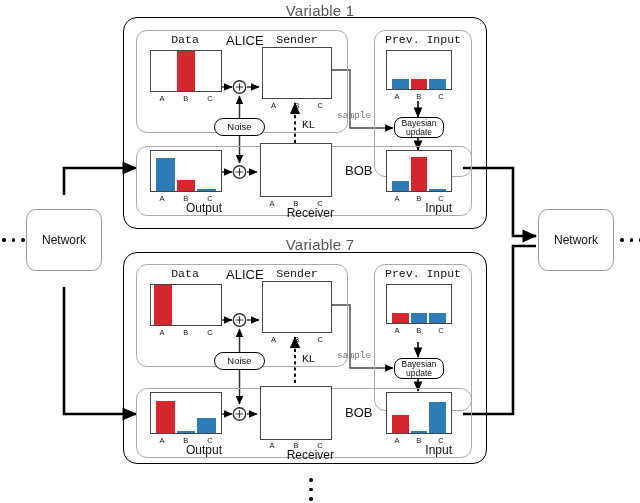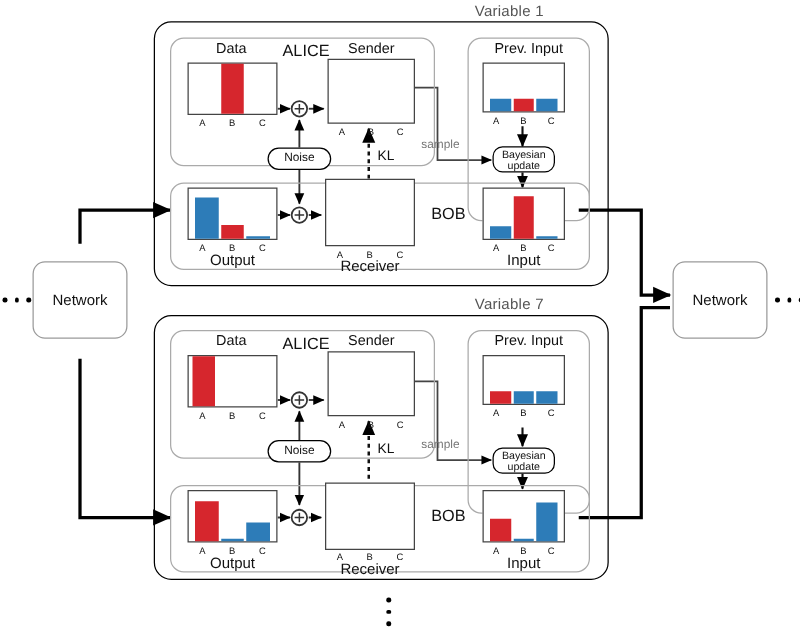--- a/index.html
+++ b/index.html
@@ -6,55 +6,55 @@
   body{width:640px;height:503px;position:relative;overflow:hidden;
        font-family:"Liberation Sans",sans-serif;color:#111;}
   .stage{position:absolute;left:0;top:0;width:640px;height:503px;}
   svg.layer{position:absolute;left:0;top:0;width:640px;height:503px;overflow:visible;}
 
   
   .abs{position:absolute;box-sizing:border-box;}
 
   
   .var-box{border:1.6px solid #000;border-radius:14px;background:transparent;}
-  .var-title{font-size:12px;color:#555;text-align:right;letter-spacing:.2px;}
+  .var-title{font-size:15px;color:#555;text-align:center;letter-spacing:.2px;}
 
   
   .panel{border:1px solid #aaa;border-radius:11px;background:transparent;}
 
   
   .chart{border:1.1px solid #444;background:#fff;position:absolute;box-sizing:border-box;}
   .bars{position:absolute;left:0;right:0;bottom:0;top:0;display:flex;
         align-items:flex-end;justify-content:space-around;padding:0 4px 0 4px;}
   .bar{width:30%;background:#2d7cb8;}
   .bar.red{background:#d6262d;}
   .bar.blue{background:#2d7cb8;}
   .bar.full{width:26%;}
   .axis-labels{position:absolute;left:0;right:0;display:flex;
                justify-content:space-around;font-size:7.5px;color:#111;}
   .chart-title{position:absolute;text-align:center;font-size:11.5px;color:#111;
-               white-space:nowrap;}
-  .chart-caption{position:absolute;text-align:center;font-size:12px;color:#111;
+               white-space:nowrap;font-family:Liberation Mono, monospace;}
+  .chart-caption{position:absolute;text-align:right;font-size:12px;color:#111;
                  white-space:nowrap;}
 
   
   .role{position:absolute;font-size:13px;color:#111;white-space:nowrap;}
 
   
   .pill{position:absolute;border:1.6px solid #000;border-radius:8px;background:#fff;
         display:flex;align-items:center;justify-content:center;text-align:center;
         font-size:8.5px;line-height:1.02;color:#111;box-sizing:border-box;}
   .pill.noise{font-size:9.5px;border-radius:9px;}
 
   
   .netbox{position:absolute;border:1px solid #9a9a9a;border-radius:10px;background:#fff;
           display:flex;align-items:center;justify-content:center;font-size:12px;color:#111;}
 
   
-  .lbl{position:absolute;font-size:9.5px;white-space:nowrap;}
+  .lbl{position:absolute;font-size:9.5px;white-space:nowrap;font-family:Liberation Mono, monospace;}
   .lbl.gray{color:#777;}
   .lbl.kl{font-size:11px;color:#111;}
 
   
   .dots-h{position:absolute;display:flex;gap:6px;align-items:center;}
   .dots-h i{width:3.6px;height:3.6px;background:#000;border-radius:50%;display:block;}
   .dots-v{position:absolute;display:flex;flex-direction:column;gap:6px;align-items:center;}
   .dots-v i{width:3.6px;height:3.6px;background:#000;border-radius:50%;display:block;}
 </style>
 </head>

